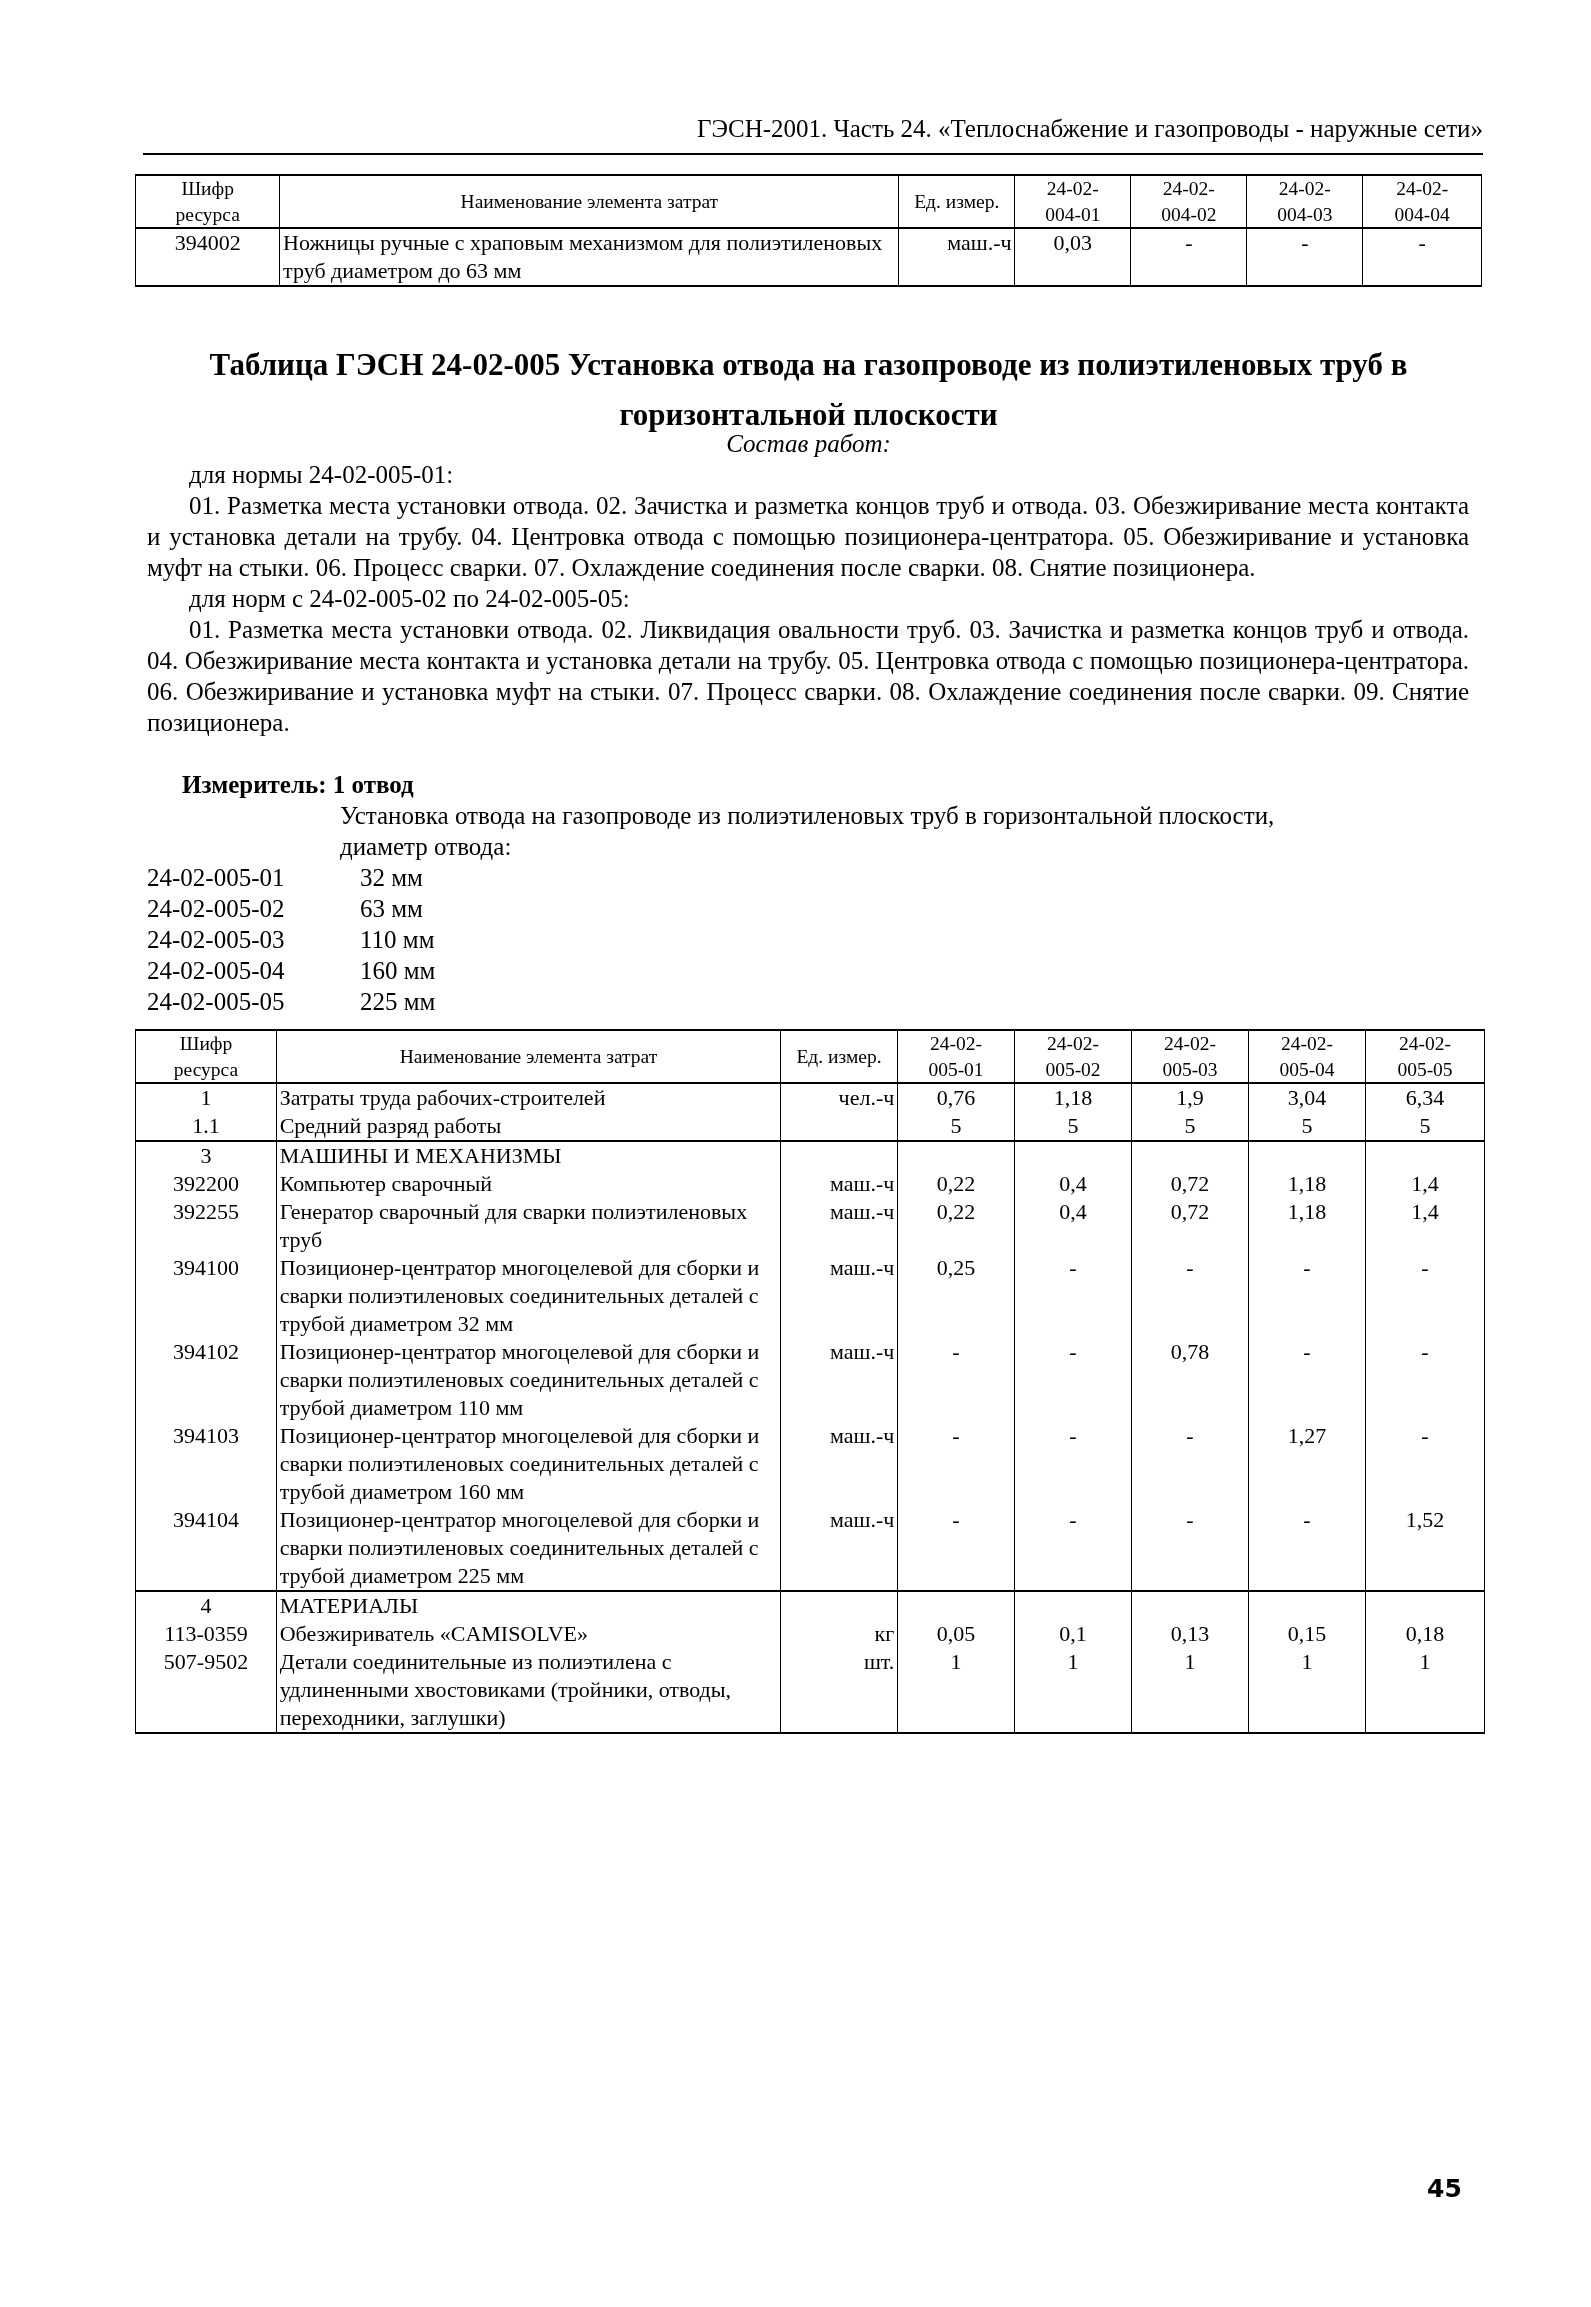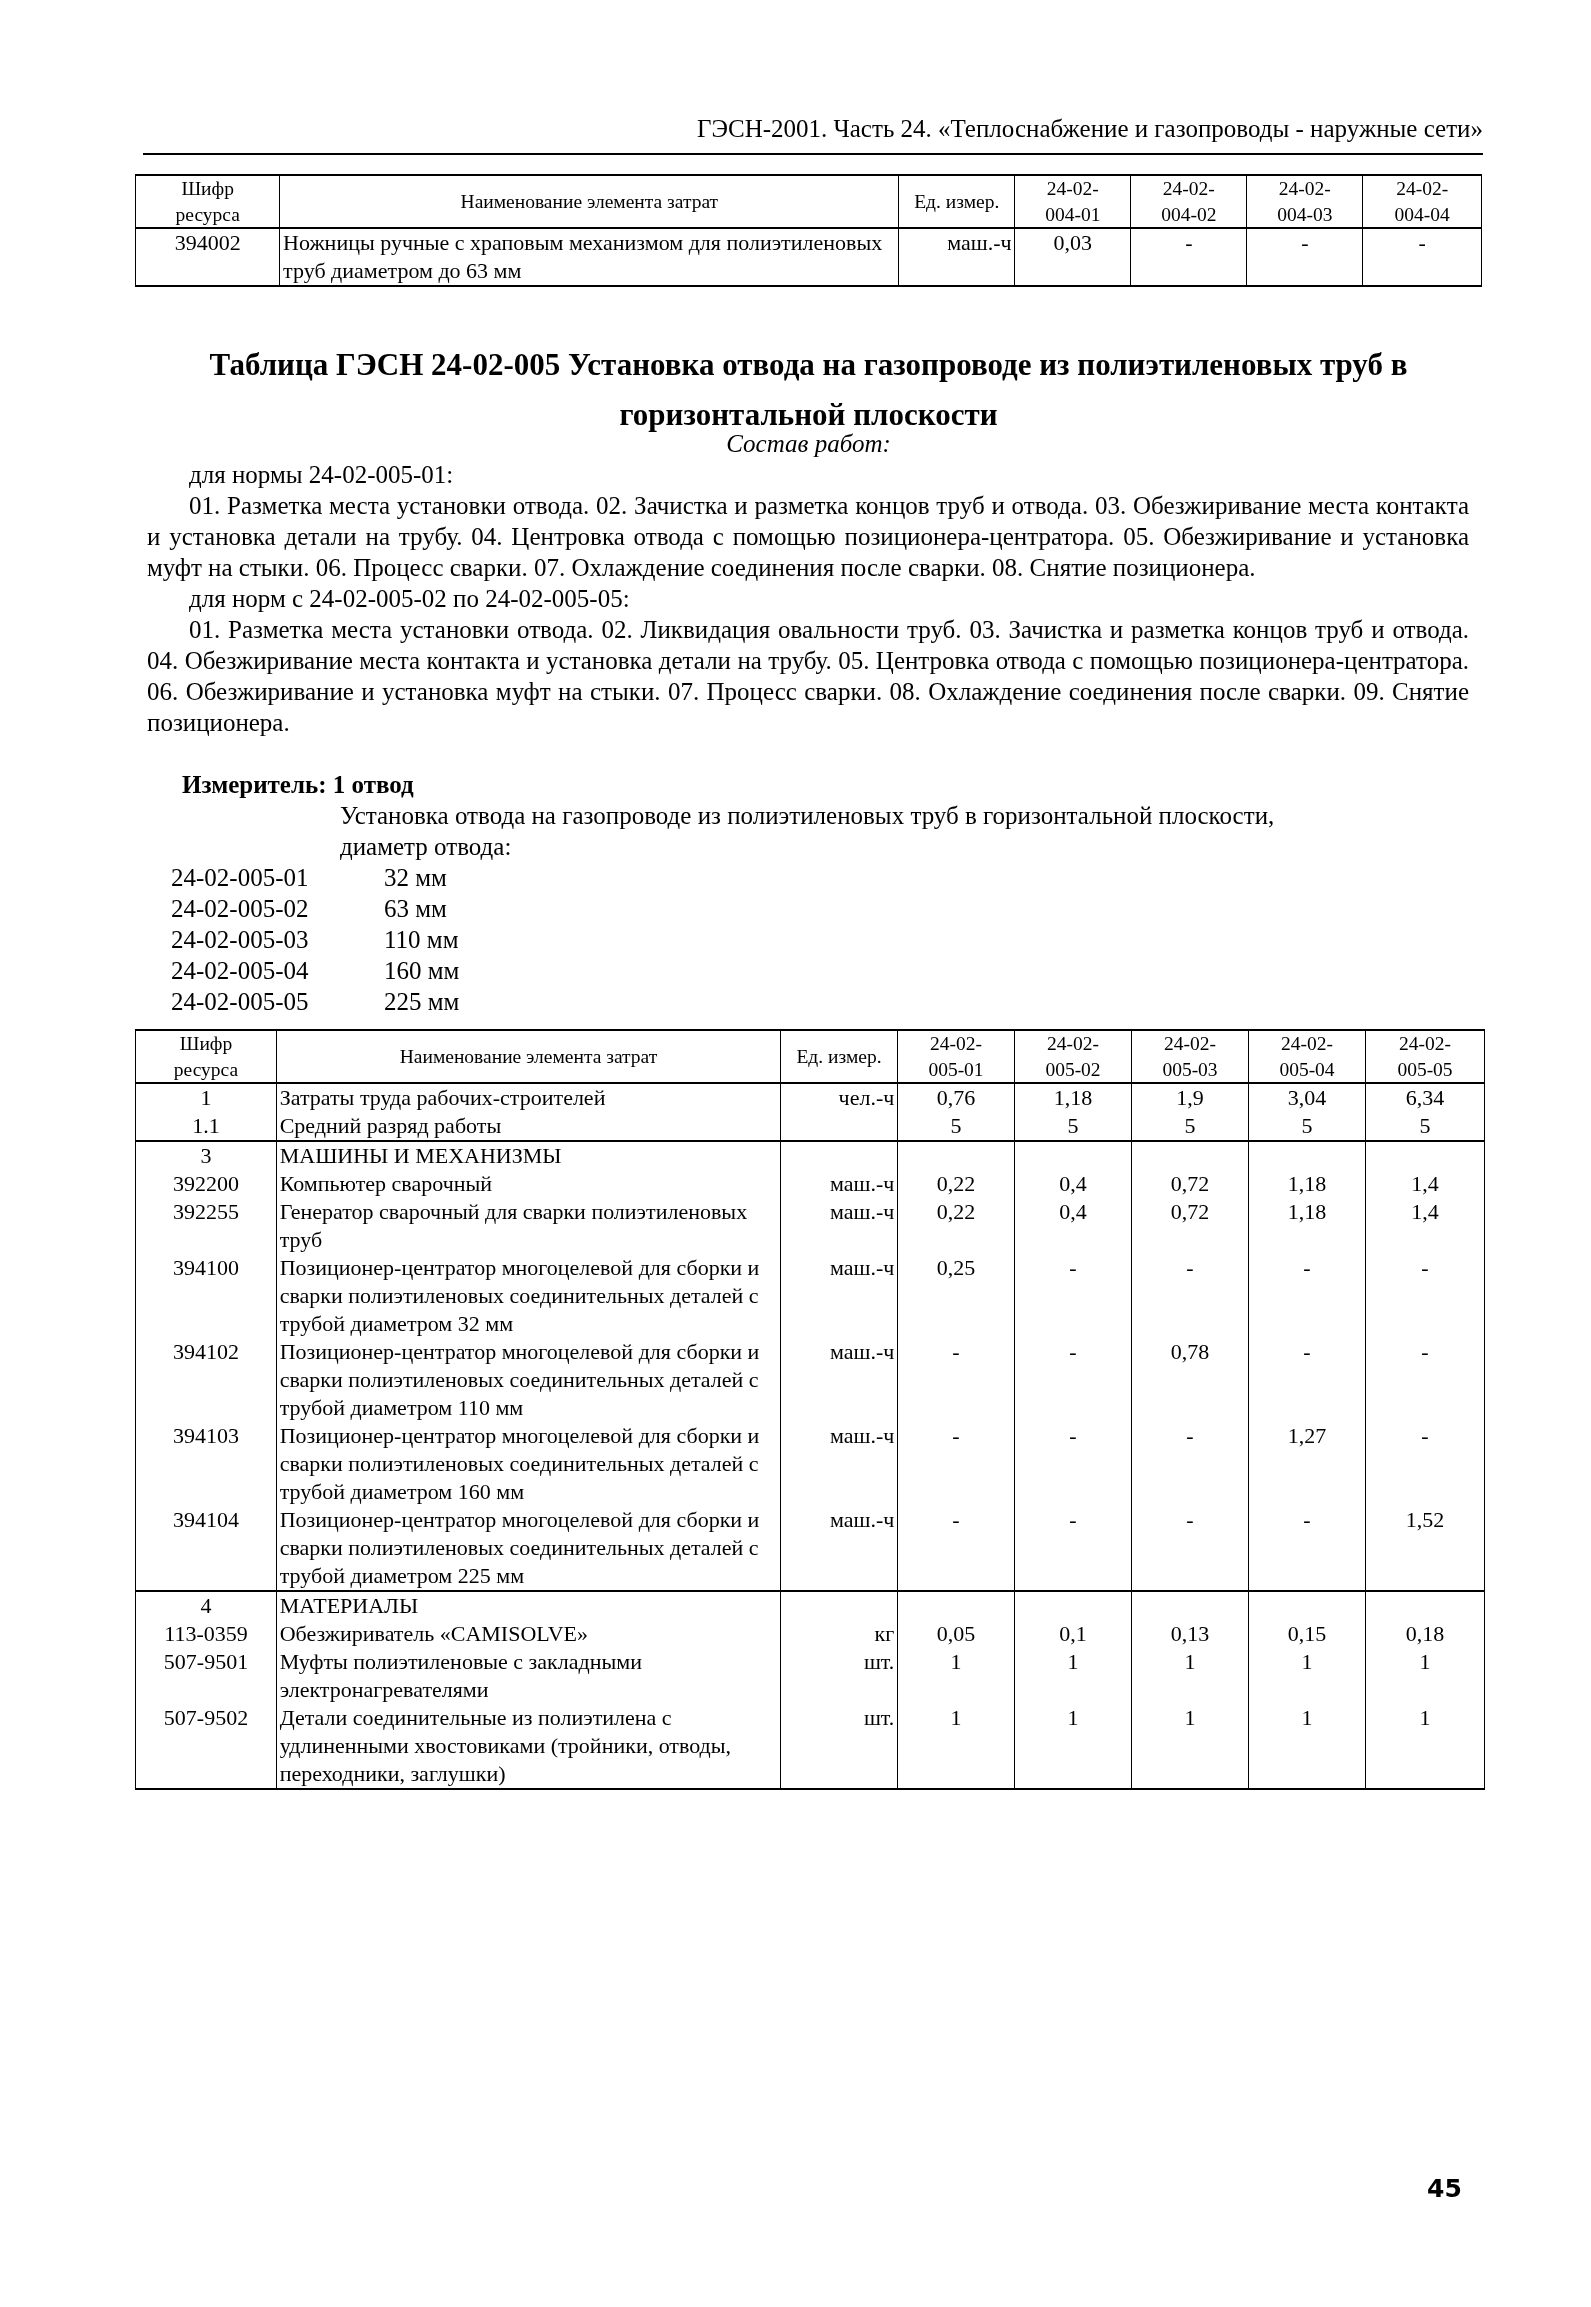--- a/index.html
+++ b/index.html
@@ -48,21 +48,21 @@
   }
   .indent { text-indent: 42px; }
   .norm-label { padding-left: 42px; }
   .measure {
     position: absolute; left: 182px; top: 769px; font-weight: bold; font-size: 25px; line-height: 31px;
   }
   .measure-desc {
     position: absolute; left: 340px; top: 800px; width: 1145px; font-size: 25px; line-height: 31px;
   }
   .codes { position: absolute; left: 147px; top: 862px; font-size: 25px; line-height: 31px; }
-  .codes .row { display: flex; margin-left: 24px; }
+  .codes .row { display: flex; }
   .codes .c { width: 213px; }
   .page-number {
     position: absolute; left: 1427px; top: 2174px; font-size: 25px; font-weight: bold;
     font-family: "DejaVu Sans", sans-serif;
   }
 </style>
 </head>
 <body>
 
 <div class="page-header">ГЭСН-2001. Часть 24. «Теплоснабжение и газопроводы - наружные сети»</div>
@@ -267,30 +267,20 @@
       <tr>
         <td class="code">113-0359</td>
         <td class="name">Обезжириватель «CAMISOLVE»</td>
         <td class="unit">кг</td>
         <td class="val">0,05</td>
         <td class="val">0,1</td>
         <td class="val">0,13</td>
         <td class="val">0,15</td>
         <td class="val">0,18</td>
       </tr>
-      <tr>
-        <td class="code">507-9501</td>
-        <td class="name">Муфты полиэтиленовые с закладными электронагревателями</td>
-        <td class="unit">шт.</td>
-        <td class="val">1</td>
-        <td class="val">1</td>
-        <td class="val">1</td>
-        <td class="val">1</td>
-        <td class="val">1</td>
-      </tr>
       <tr class=" last">
         <td class="code">507-9502</td>
         <td class="name">Детали соединительные из полиэтилена с удлиненными хвостовиками (тройники, отводы, переходники, заглушки)</td>
         <td class="unit">шт.</td>
         <td class="val">1</td>
         <td class="val">1</td>
         <td class="val">1</td>
         <td class="val">1</td>
         <td class="val">1</td>
       </tr>

